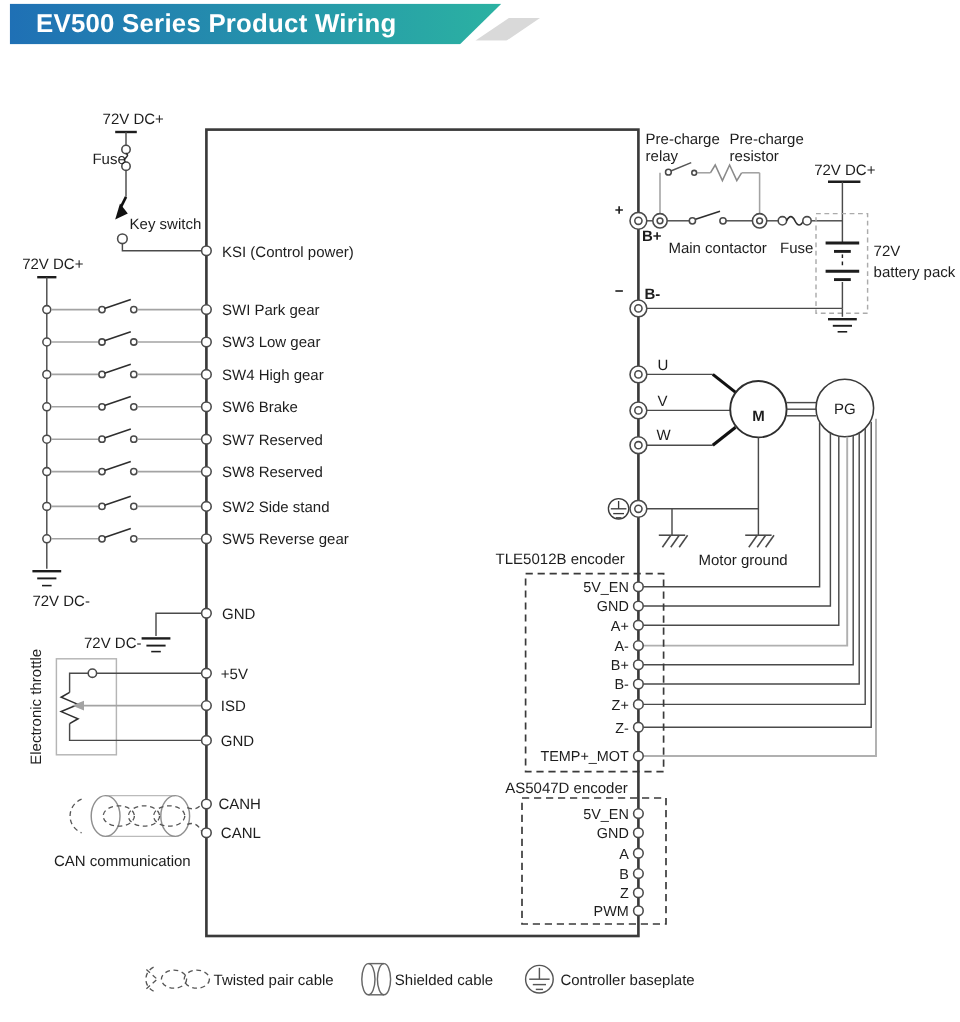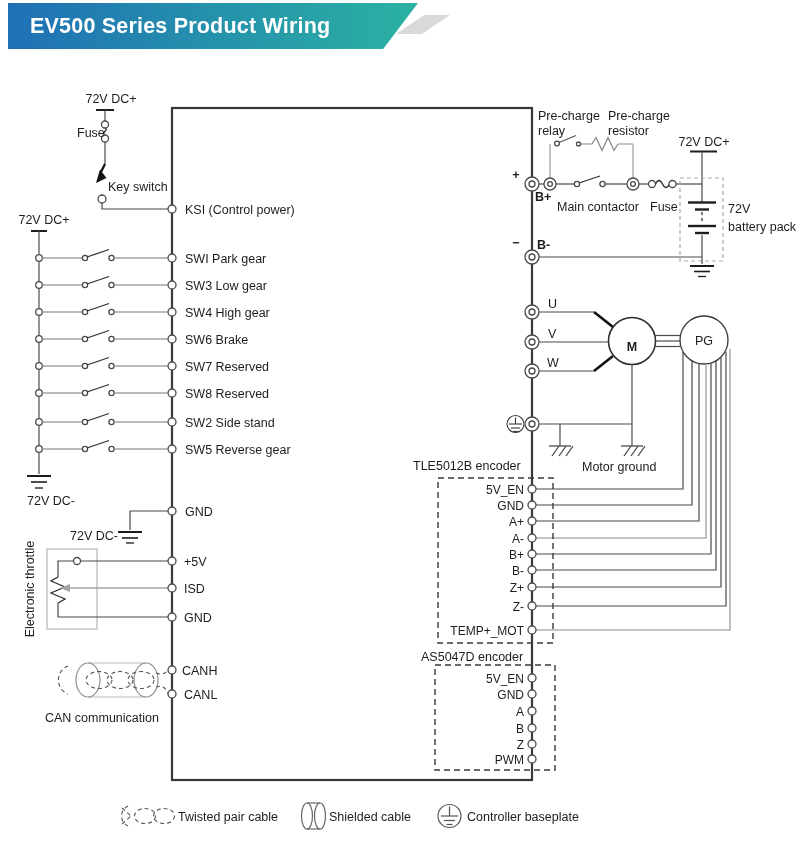--- a/index.html
+++ b/index.html
@@ -1,17 +1,17 @@
 <!DOCTYPE html>
 <html><head>
 <meta charset="utf-8">
 <style>
   html,body{margin:0;padding:0;background:#ffffff;}
   body{width:800px;height:852px;position:relative;font-family:"Liberation Sans",sans-serif;}
-  .banner{position:absolute;left:8px;top:3px;width:410px;height:46px;
+  .banner{position:absolute;left:8px;top:3px;width:410px;height:34px;
     background:linear-gradient(90deg,#1f70b5,#2bb2a2);
     clip-path:polygon(0 0,100% 0,91.5% 100%,0 100%);
     display:flex;align-items:center;}
   .banner span{color:#ffffff;font-size:21.5px;font-weight:bold;padding-left:22px;letter-spacing:.2px;}
   .slash{position:absolute;left:396px;top:15px;width:54px;height:19px;background:#d9d9d9;
     clip-path:polygon(52% 0,100% 0,48% 100%,0 100%);}
   svg{position:absolute;left:0;top:0;}
   text{fill:#1d1d1d;font-size:12.5px;font-family:"Liberation Sans",sans-serif;}
   .pin{font-size:12px;}
   .bold{font-weight:bold;}

